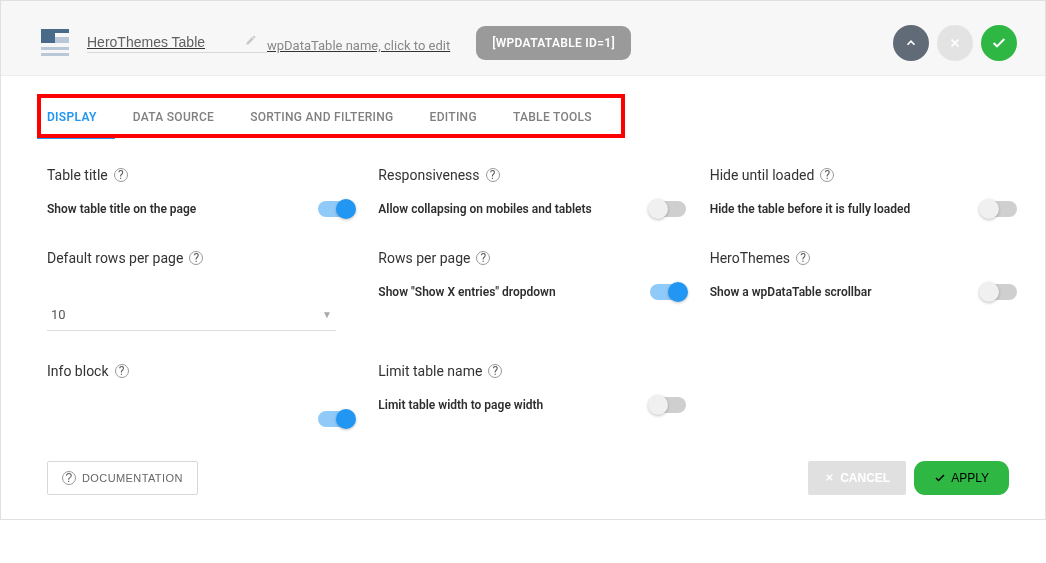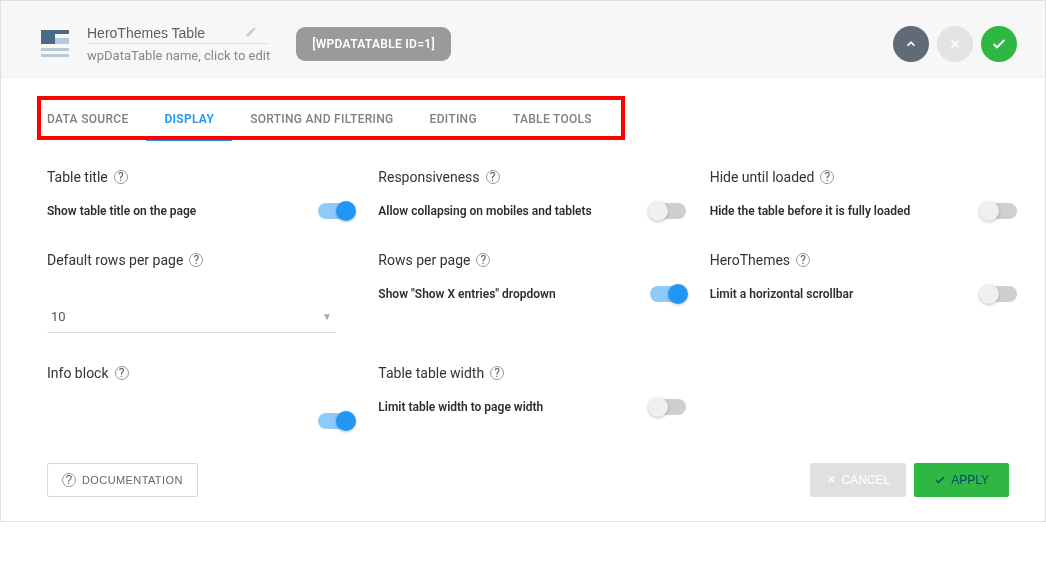--- a/index.html
+++ b/index.html
@@ -28,22 +28,22 @@
       width: 36px;
       height: 36px;
       margin-right: 14px;
       display: flex;
       align-items: center;
       justify-content: center;
       flex-shrink: 0;
     }
     .title-block {
       display: flex;
-      flex-direction: column;
       margin-right: 26px;
+      text-decoration: underline;
     }
     .title-row {
       display: flex;
       align-items: center;
       gap: 8px;
       border-bottom: 1px solid #d8d8d8;
       padding-bottom: 2px;
       width: 180px;
     }
     .title-input {
@@ -249,29 +249,29 @@
       background: #e0e0e0;
       color: #fff;
       border: none;
       padding: 10px 16px;
       font-size: 12px;
       border-radius: 2px;
       cursor: pointer;
       display: flex;
       align-items: center;
       gap: 5px;
-      font-weight: 400;
+      font-weight: 700;
     }
     .apply-btn {
       background: #2fb744;
-      color: #0c4a6e;
+      color: #000000;
       border: none;
       padding: 10px 20px;
       font-size: 12px;
-      border-radius: 2px;
+      border-radius: 11px;
       cursor: pointer;
       display: flex;
       align-items: center;
       gap: 5px;
       font-weight: 500;
     }
   </style>
 </head>
 <body>
 
@@ -315,22 +315,22 @@
         <svg width="16" height="16" viewBox="0 0 24 24" fill="none" stroke="currentColor" stroke-width="3">
             <polyline points="20 6 9 17 4 12"></polyline>
           </svg>
       </button>
     </div>
   </div>
 
   <div class="tabs-wrap">
     <div class="tabs-highlight"></div>
     <div class="tabs">
+      <div class="tab active">DISPLAY</div>
       <div class="tab">DATA SOURCE</div>
-      <div class="tab active">DISPLAY</div>
       <div class="tab">SORTING AND FILTERING</div>
       <div class="tab">EDITING</div>
       <div class="tab">TABLE TOOLS</div>
     </div>
   </div>
 
   <div class="body">
 
     <div class="setting">
       <div class="setting-title">
@@ -386,38 +386,38 @@
         <div class="toggle on"></div>
       </div>
     </div>
 
     <div class="setting">
       <div class="setting-title">
         <span>HeroThemes</span>
         <span class="help-icon">?</span>
       </div>
       <div class="setting-row">
-        <span class="setting-desc">Limit a horizontal scrollbar</span>
+        <span class="setting-desc">Show a wpDataTable scrollbar</span>
         <div class="toggle"></div>
       </div>
     </div>
 
     <div class="setting">
       <div class="setting-title">
         <span>Info block</span>
         <span class="help-icon">?</span>
       </div>
       <div class="setting-row info-block-toggle-row">
         <div class="toggle on"></div>
       </div>
     </div>
 
     <div class="setting">
       <div class="setting-title">
-        <span>Table table width</span>
+        <span>Limit table name</span>
         <span class="help-icon">?</span>
       </div>
       <div class="setting-row">
         <span class="setting-desc">Limit table width to page width</span>
         <div class="toggle"></div>
       </div>
     </div>
 
     <div></div>
   </div>

